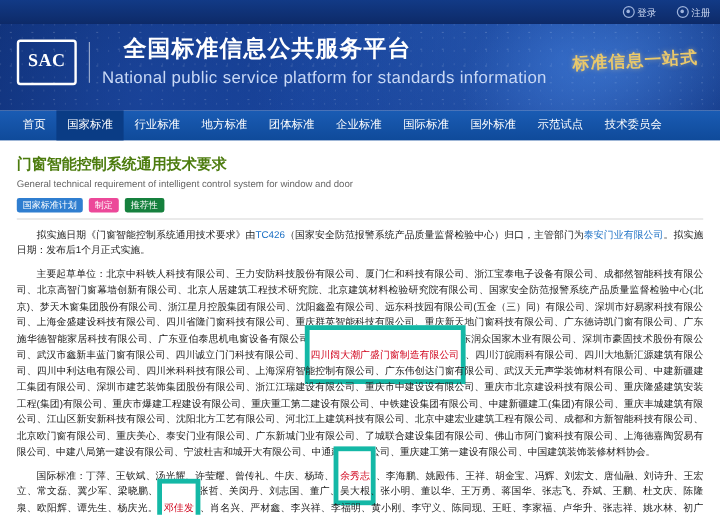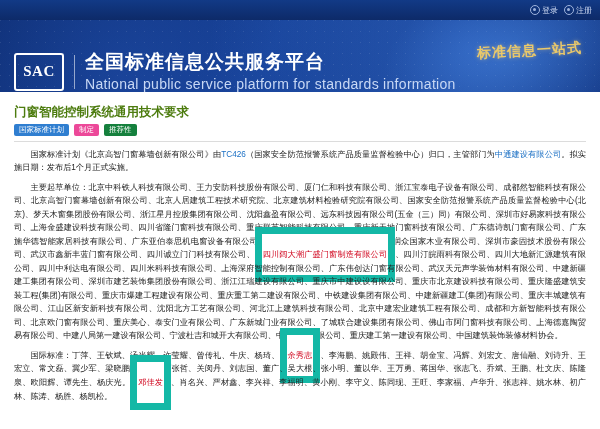--- a/index.html
+++ b/index.html
@@ -26,21 +26,21 @@
     background: linear-gradient(to bottom, #123a86, #0d2a68);
     display: flex;
     align-items: center;
     justify-content: flex-end;
     padding-right: 8px;
     box-sizing: border-box;
   }
   .topbar .tb-item {
     color: #cdd9f2;
     font-size: 8px;
-    margin-left: 6px;
+    margin-left: 17px;
     display: flex;
     align-items: center;
     gap: 2px;
   }
   .tb-icon {
     display: inline-block;
     width: 8px;
     height: 8px;
     border: 1px solid #9fb4dd;
     border-radius: 50%;
@@ -81,21 +81,21 @@
     width: 260px;
     height: 150px;
     right: -40px;
     top: -40px;
     background: radial-gradient(ellipse at center, rgba(90,160,255,0.35), rgba(90,160,255,0) 70%);
     transform: rotate(-12deg);
   }
   .logo-block {
     position: absolute;
     left: 14px;
-    top: 32px;
+    top: 12px;
     display: flex;
     align-items: center;
   }
   .sac-logo {
     width: 46px;
     height: 34px;
     border: 2px solid #ffffff;
     border-radius: 3px;
     color: #fff;
     font-weight: bold;
@@ -111,20 +111,21 @@
     height: 34px;
     background: rgba(255,255,255,0.55);
     margin: 0 10px;
   }
   .site-title {
     color: #ffffff;
     font-size: 19px;
     font-weight: bold;
     letter-spacing: 1px;
     line-height: 1.1;
+    margin-left: 18px;
   }
   .site-subtitle {
     color: #c8d8f5;
     font-size: 14px;
     letter-spacing: 0.3px;
     margin-top: 3px;
   }
   .banner-slogan {
     position: absolute;
     right: 18px;
@@ -196,21 +197,21 @@
   .para {
     font-size: 8.2px;
     line-height: 1.65;
     color: #222;
     text-align: justify;
     margin: 0 0 6px 0;
   }
   .para.indent { text-indent: 2em; }
   .link { color: #1a6fc4; }
   .hl-box {
-    border: 7px solid #14b8a6;
+    border: 4px solid #14b8a6;
     padding: 16px 1px;
     background: #fff;
   }
   .hl-red { color: #d0021b; }
 </style>
 </head>
 <body>
 
 <div class="page">
 
@@ -232,34 +233,47 @@
       <div class="sac-logo">SAC</div>
       <div class="logo-divider"></div>
       <div>
         <div class="site-title">全国标准信息公共服务平台</div>
         <div class="site-subtitle">National public service platform  for standards information</div>
       </div>
     </div>
     <div class="banner-slogan">标准信息一站式</div>
   </div>
 
+  <div class="nav">
+    <div class="nav-item">首页</div>
+    <div class="nav-item active">国家标准</div>
+    <div class="nav-item">行业标准</div>
+    <div class="nav-item">地方标准</div>
+    <div class="nav-item">团体标准</div>
+    <div class="nav-item">企业标准</div>
+    <div class="nav-item">国际标准</div>
+    <div class="nav-item">国外标准</div>
+    <div class="nav-item">示范试点</div>
+    <div class="nav-item">技术委员会</div>
+  </div>
 
   <div class="content">
     <div class="doc-title">门窗智能控制系统通用技术要求</div>
+    <div class="doc-subtitle">General technical requirement of intelligent control system for window and door</div>
 
     <div class="badges">
       <span class="badge">国家标准计划</span>
       <span class="badge b2">制定</span>
       <span class="badge b3">推荐性</span>
     </div>
 
     <div class="divider"></div>
 
     <p class="para indent">
-      <span>国家标准计划《北京高智门窗幕墙创新有限公司》由</span><span class="link">TC426</span><span>（国家安全防范报警系统产品质量监督检验中心）归口，主管部门为</span><span class="link">中通建设有限公司</span><span>。拟实施日期：发布后1个月正式实施。</span>
+      <span>拟实施日期《门窗智能控制系统通用技术要求》由</span><span class="link">TC426</span><span>（国家安全防范报警系统产品质量监督检验中心）归口，主管部门为</span><span class="link">泰安门业有限公司</span><span>。拟实施日期：发布后1个月正式实施。</span>
     </p>
 
     <p class="para indent">
       <span>主要起草单位</span>：<span>北京中科铁人科技有限公司、王力安防科技股份有限公司、厦门仁和科技有限公司、浙江宝泰电子设备有限公司、成都然智能科技有限公司、北京高智门窗幕墙创新有限公司、北京人居建筑工程技术研究院、北京建筑材料检验研究院有限公司、国家安全防范报警系统产品质量监督检验中心(北京)、梦天木窗集团股份有限公司、浙江星月控股集团有限公司、沈阳鑫盈有限公司、远东科技园有限公司(五金（三）同）有限公司、深圳市好易家科技有限公司、上海金盛建设科技有限公司、四川省隆门窗科技有限公司、重庆群英智能科技有限公司、重庆新天地门窗科技有限公司、广东德诗凯门窗有限公司、广东施华德智能家居科技有限公司、广东亚伯泰思机电窗设备有限公司、北京尚成四川工贸有限公司、广东润众国家木业有限公司、深圳市豪固技术股份有限公司、武汉市鑫新丰蓝门窗有限公司、四川诚立门门科技有限公司、</span><span class="hl-box hl-red">四川阔大潮广盛门窗制造有限公司</span><span>、四川汀皖雨科有限公司、四川大地新汇源建筑有限公司、四川中利达电有限公司、四川米科科技有限公司、上海深府智能控制有限公司、广东伟创达门窗有限公司、武汉天元声学装饰材料有限公司、中建新疆建工集团有限公司、深圳市建艺装饰集团股份有限公司、浙江江瑞建设有限公司、重庆市中建设设有限公司、重庆市北京建设科技有限公司、重庆隆盛建筑安装工程(集团)有限公司、重庆市爆建工程建设有限公司、重庆重工第二建设有限公司、中铁建设集团有限公司、中建新疆建工(集团)有限公司、重庆丰城建筑有限公司、江山区新安新科技有限公司、沈阳北方工艺有限公司、河北江上建筑科技有限公司、北京中建宏业建筑工程有限公司、成都和方新智能科技有限公司、北京欧门窗有限公司、重庆美心、泰安门业有限公司、广东新城门业有限公司、了城联合建设集团有限公司、佛山市阿门窗科技有限公司、上海德嘉陶贸易有限公司、中建八局第一建设有限公司、宁波杜吉和城开大有限公司、中通建设有限公司、重庆建工第一建设有限公司、中国建筑装饰装修材料协会。</span>
     </p>
 
     <p class="para indent">
       <span>国际标准</span>：<span>丁萍、王钦斌、汤光耀、许莹耀、曾传礼、牛庆、杨琦、</span><span class="hl-box hl-red">余秀志</span><span>、李海鹏、姚殿伟、王祥、胡金宝、冯辉、刘宏文、唐仙融、刘诗升、王宏立、常文磊、冀少军、梁晓鹏、黄俊明、张哲、关闵丹、刘志国、董广、吴大根、张小明、董以华、王万勇、蒋国华、张志飞、乔斌、王鹏、杜文庆、陈隆泉、欧阳辉、谭先生、杨庆光。</span><span class="hl-box hl-red">邓佳发</span><span>、肖名兴、严材鑫、李兴祥、李福明、黄小刚、李守义、陈同现、王旺、李家福、卢华升、张志祥、姚水林、初广林、陈涛、杨胜、杨凯松。</span>
     </p>
   </div>

